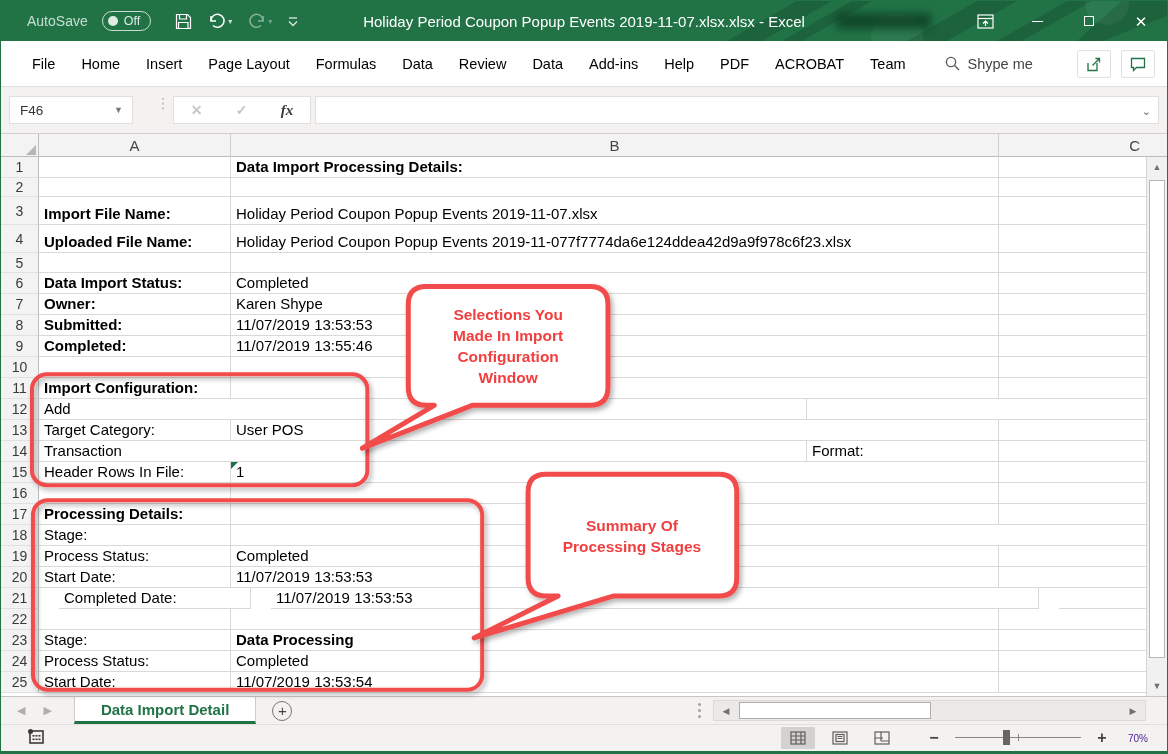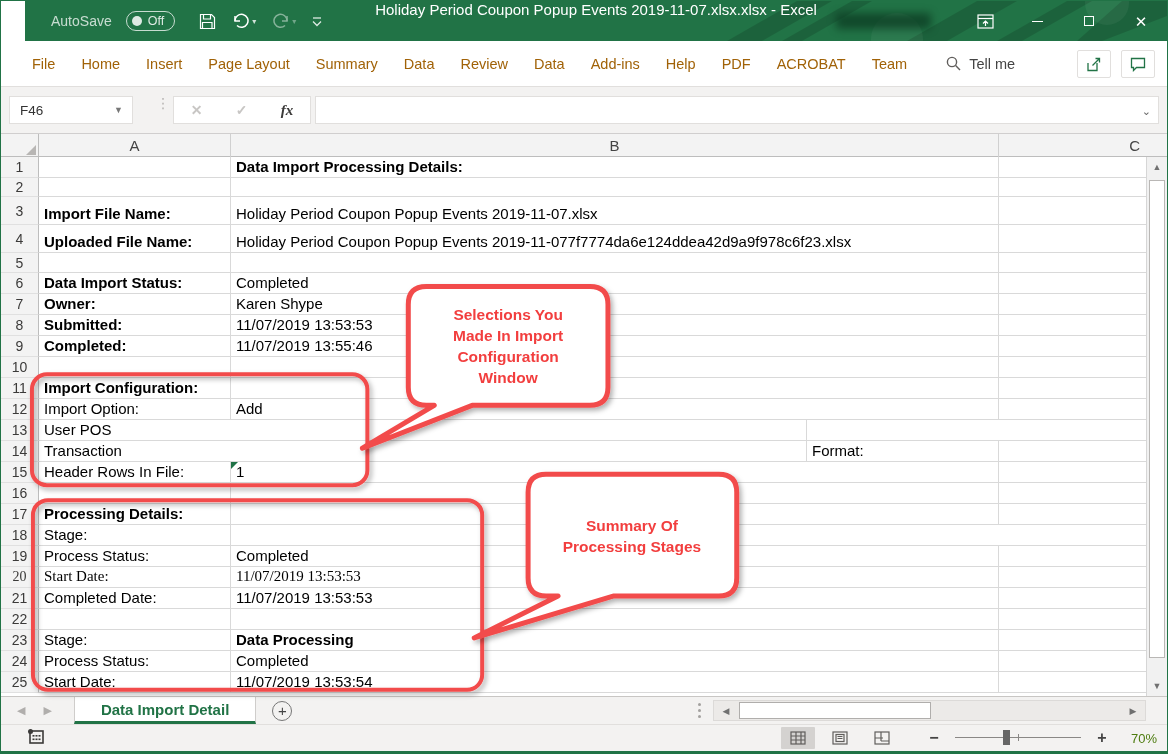--- a/index.html
+++ b/index.html
@@ -1,41 +1,41 @@
 <!DOCTYPE html>
 <html><head>
 <meta charset="utf-8">
 <style>
   * { margin:0; padding:0; box-sizing:border-box; }
   html,body { width:1168px; height:754px; font-family:"Liberation Sans", sans-serif; background:#fff; }
   .window { position:relative; width:1168px; height:754px; border:1px solid #217346; overflow:hidden; background:#fff; }
 
   
-  .titlebar { position:relative; height:40px; background:#217346; display:flex; color:#fff; overflow:hidden;margin-left:24px; }
+  .titlebar { position:relative; height:40px; background:#217346; display:flex; align-items:center; color:#fff; overflow:hidden; }
   .tb-deco { position:absolute; right:0; top:0; width:520px; height:40px; pointer-events:none; }
   .tb-left { display:flex; align-items:center; gap:14px; padding-left:26px; z-index:2; }
   .autosave-label { font-size:14px; color:rgba(255,255,255,.75); }
   .autosave-toggle { display:flex; align-items:center; gap:6px; border:1px solid rgba(255,255,255,.75); border-radius:10px; padding:2px 10px 2px 5px; }
   .autosave-knob { width:10px; height:10px; border-radius:50%; background:rgba(255,255,255,.85); }
   .autosave-state { font-size:12.5px; color:rgba(255,255,255,.85); }
   .qat { display:flex; align-items:center; gap:16px; margin-left:10px; }
   .qat svg { display:block; }
   .caret { font-size:8px; color:rgba(255,255,255,.8); margin-left:2px; }
   .tb-title { position:absolute; left:0; right:0; text-align:center; font-size:15px; color:#fff; z-index:1; white-space:nowrap; }
   .tb-right { margin-left:auto; display:flex; align-items:center; gap:0; z-index:2; }
   .redacted-name { width:95px; height:16px; background:#0c3b22; opacity:.75; border-radius:3px; filter:blur(4px); margin-right:28px; }
   .tb-btn { width:52px; height:40px; display:flex; align-items:center; justify-content:center; color:#fff; }
   .max-glyph { width:10px; height:10px; border:1px solid #fff; }
   .min-glyph { width:11px; height:1px; background:#fff; }
   .close-glyph { font-size:15px; line-height:1; }
 
   
   .ribbon { position:relative; height:46px; background:#fff; border-bottom:1px solid #e1dfdd; display:flex; align-items:center; padding-left:18px; }
   .ribbon-tabs { display:flex; align-items:center; }
-  .rtab { font-size:14.5px; color:#a16207; padding:0 13px; height:46px; display:flex; align-items:center; cursor:default; }
+  .rtab { font-size:14.5px; color:#000000; padding:0 13px; height:46px; display:flex; align-items:center; cursor:default; }
   .tellme { display:flex; align-items:center; gap:8px; margin-left:26px; color:#444; font-size:14.5px; }
   .ribbon-right { position:absolute; right:12px; top:9px; display:flex; gap:10px; }
   .rr-btn { width:34px; height:28px; border:1px solid #e1dfdd; border-radius:2px; display:flex; align-items:center; justify-content:center; background:#fff; }
 
   
   .fbar { position:relative; height:47px; background:#f3f2f1; border-bottom:1px solid #d0cece; }
   .namebox { position:absolute; left:8px; top:9px; width:124px; height:28px; background:#fff; border:1px solid #e1dfdd; display:flex; align-items:center; font-size:13.5px; color:#333; padding-left:10px; }
   .namebox .nb-caret { margin-left:auto; padding-right:9px; color:#777; font-size:9px; }
   .fbar-dots { position:absolute; left:155px; top:13px; color:#b5b3b1; font-size:14px; letter-spacing:0; line-height:7px; }
   .fxgroup { position:absolute; left:172px; top:9px; width:138px; height:28px; background:#fff; border:1px solid #e1dfdd; display:flex; align-items:center; justify-content:space-around; }
@@ -89,21 +89,21 @@
   .statusbar { position:relative; height:27px; background:#f3f2f1; border-top:1px solid #e1dfdd; display:flex; align-items:center; }
   .macro-icon { margin-left:26px; }
   .sb-right { position:absolute; right:10px; display:flex; align-items:center; gap:8px; }
   .view-btn { width:34px; height:22px; display:flex; align-items:center; justify-content:center; border-radius:1px; }
   .view-btn.active { background:#d4d2d0; }
   .zoom-minus, .zoom-plus { color:#444; font-size:16px; font-weight:700; width:18px; text-align:center; }
   .zoom-track { position:relative; width:126px; height:18px; margin:0 4px; }
   .zoom-line { position:absolute; left:0; right:0; top:8px; height:1px; background:#8a8886; }
   .zoom-tick { position:absolute; left:50%; top:5px; width:1px; height:7px; background:#8a8886; }
   .zoom-thumb { position:absolute; left:38%; top:1px; width:7px; height:15px; background:#666; }
-  .zoom-label { font-size:13px; color:#4d7c0f; width:38px; text-align:right; }
+  .zoom-label { font-size:10px; color:#4c1d95; width:38px; text-align:center; }
   .green-strip { height:4px; background:#217346; }
 </style>
 </head>
 <body>
 
 <div class="window">
 
   <div class="titlebar">
     <svg class="tb-deco" viewBox="0 0 520 40" preserveAspectRatio="none">
       <g fill="rgba(0,0,0,0.14)">
@@ -175,36 +175,36 @@
         </div>
     </div>
   </div>
 
   <div class="ribbon">
     <div class="ribbon-tabs">
         <div class="rtab">File</div>
         <div class="rtab">Home</div>
         <div class="rtab">Insert</div>
         <div class="rtab">Page Layout</div>
-        <div class="rtab">Summary</div>
+        <div class="rtab">Formulas</div>
         <div class="rtab">Data</div>
         <div class="rtab">Review</div>
         <div class="rtab">Data</div>
         <div class="rtab">Add-ins</div>
         <div class="rtab">Help</div>
         <div class="rtab">PDF</div>
         <div class="rtab">ACROBAT</div>
         <div class="rtab">Team</div>
       </div>
     <div class="tellme">
       <svg width="15" height="15" viewBox="0 0 15 15" fill="none" stroke="#605e5c" stroke-width="1.4">
         <circle cx="6" cy="6" r="4.6"></circle>
           <path d="M9.6 9.6 L14 14"></path>
       </svg>
-      <span>Tell me</span>
+      <span>Shype me</span>
     </div>
     <div class="ribbon-right">
       <div class="rr-btn">
         <svg width="17" height="15" viewBox="0 0 17 15" fill="none" stroke="#217346" stroke-width="1.3">
           <path d="M2 6 v7.5 h9 V6"></path>
           <path d="M6.5 8.5 L13.5 1.5 M9.5 1.5 h4 v4"></path>
         </svg>
       </div>
       <div class="rr-btn">
         <svg width="16" height="15" viewBox="0 0 16 15" fill="none" stroke="#217346" stroke-width="1.3">
@@ -300,26 +300,26 @@
           <div class="cell c"></div>
         </div>
         <div class="grow" style="height: 21px;">
           <div class="rh">11</div>
           <div class="cell a bold">Import Configuration:</div>
           <div class="cell b"></div>
           <div class="cell c"></div>
         </div>
         <div class="grow" style="height: 21px;">
           <div class="rh">12</div>
-          <div class="cell a">Import Option:</div>
           <div class="cell b">Add</div>
           <div class="cell c"></div>
         </div>
         <div class="grow" style="height: 21px;">
           <div class="rh">13</div>
+          <div class="cell a">Target Category:</div>
           <div class="cell b">User POS</div>
           <div class="cell c"></div>
         </div>
         <div class="grow" style="height: 21px;">
           <div class="rh">14</div>
           <div class="cell b">Transaction</div>
           <div class="cell a">Format:</div>
           <div class="cell c"></div>
         </div>
         <div class="grow" style="height: 21px;">
@@ -344,27 +344,27 @@
           <div class="rh">18</div>
           <div class="cell a">Stage:</div>
           <div class="cell c"></div>
         </div>
         <div class="grow" style="height: 21px;">
           <div class="rh">19</div>
           <div class="cell a">Process Status:</div>
           <div class="cell b">Completed</div>
           <div class="cell c"></div>
         </div>
-        <div class="grow" style="height: 21px; font-family: Liberation Serif, serif;">
+        <div class="grow" style="height: 21px;">
           <div class="rh">20</div>
           <div class="cell a">Start Date:</div>
           <div class="cell b">11/07/2019 13:53:53</div>
           <div class="cell c"></div>
         </div>
-        <div class="grow" style="height: 21px;">
+        <div class="grow" style="height: 21px; gap: 20px;">
           <div class="rh">21</div>
           <div class="cell a">Completed Date:</div>
           <div class="cell b">11/07/2019 13:53:53</div>
           <div class="cell c"></div>
         </div>
         <div class="grow" style="height: 21px;">
           <div class="rh">22</div>
           <div class="cell a"></div>
           <div class="cell b"></div>
           <div class="cell c"></div>

